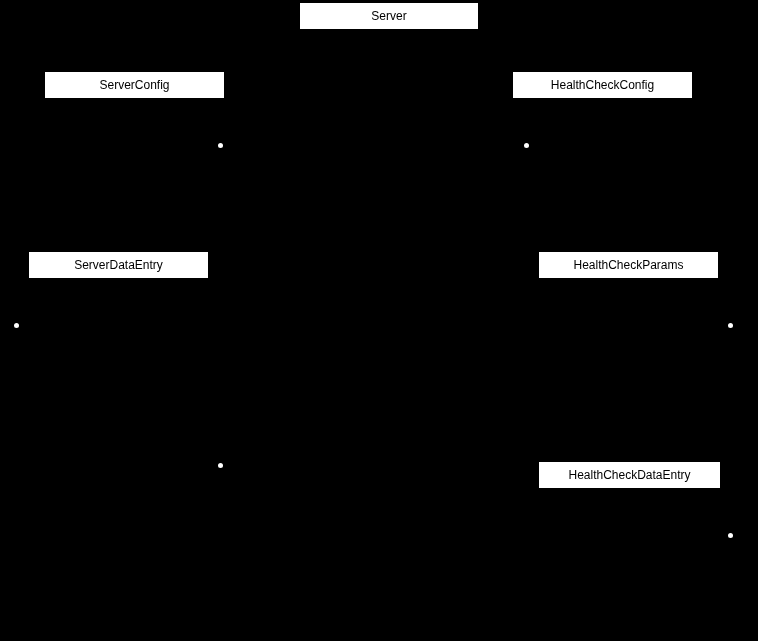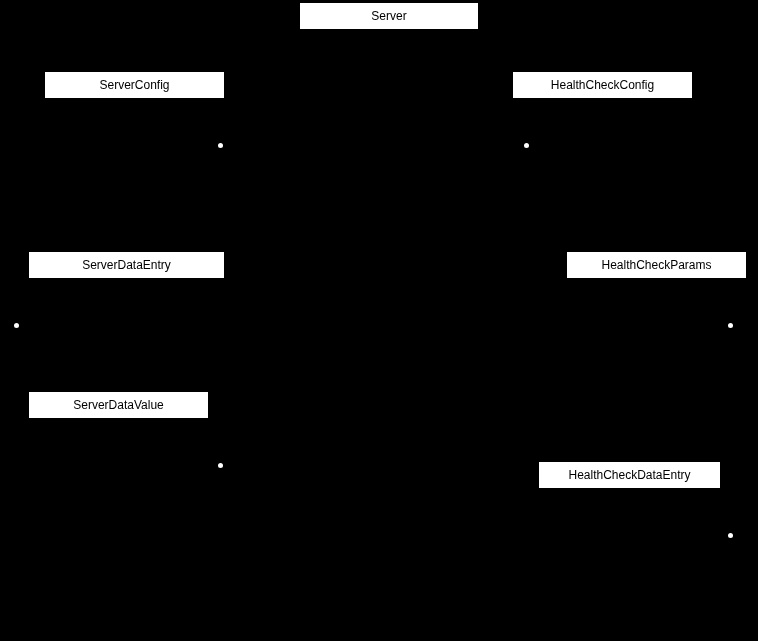--- a/index.html
+++ b/index.html
@@ -43,28 +43,25 @@
 <div id="canvas" style="background: rgb(0, 0, 0);">
     <div class="node" style="left: 300px; top: 3px; width: 178px; height: 26px; background: rgb(255, 255, 255);">
       <span style="color: rgb(0, 0, 0);">Server</span>
     </div>
     <div class="node" style="left: 29px; top: 72px; width: 179px; height: 26px; background: rgb(255, 255, 255); margin-left: 16px;">
       <span style="color: rgb(0, 0, 0);">ServerConfig</span>
     </div>
     <div class="node" style="left: 513px; top: 72px; width: 179px; height: 26px; background: rgb(255, 255, 255);">
       <span style="color: rgb(0, 0, 0);">HealthCheckConfig</span>
     </div>
-    <div class="node" style="left: 29px; top: 252px; width: 195px; height: 26px; background: rgb(255, 255, 255);">
+    <div class="node" style="left: 29px; top: 252px; width: 179px; height: 26px; background: rgb(255, 255, 255);">
       <span style="color: rgb(0, 0, 0);">ServerDataEntry</span>
     </div>
-    <div class="node" style="left: 539px; top: 252px; width: 179px; height: 26px; background: rgb(255, 255, 255); margin-left: 28px;">
+    <div class="node" style="left: 539px; top: 252px; width: 179px; height: 26px; background: rgb(255, 255, 255);">
       <span style="color: rgb(0, 0, 0);">HealthCheckParams</span>
-    </div>
-    <div class="node" style="left: 29px; top: 392px; width: 179px; height: 26px; background: rgb(255, 255, 255);">
-      <span style="color: rgb(0, 0, 0);">ServerDataValue</span>
     </div>
     <div class="node" style="left: 539px; top: 462px; width: 181px; height: 26px; background: rgb(255, 255, 255);">
       <span style="color: rgb(0, 0, 0);">HealthCheckDataEntry</span>
     </div>
     <div class="dot" style="left: 217.5px; top: 142.5px; background: rgb(255, 255, 255);"></div>
     <div class="dot" style="left: 523.5px; top: 142.5px; background: rgb(255, 255, 255);"></div>
     <div class="dot" style="left: 13.5px; top: 322.5px; background: rgb(255, 255, 255);"></div>
     <div class="dot" style="left: 727.5px; top: 322.5px; background: rgb(255, 255, 255);"></div>
     <div class="dot" style="left: 217.5px; top: 462.5px; background: rgb(255, 255, 255);"></div>
     <div class="dot" style="left: 727.5px; top: 532.5px; background: rgb(255, 255, 255);"></div>

